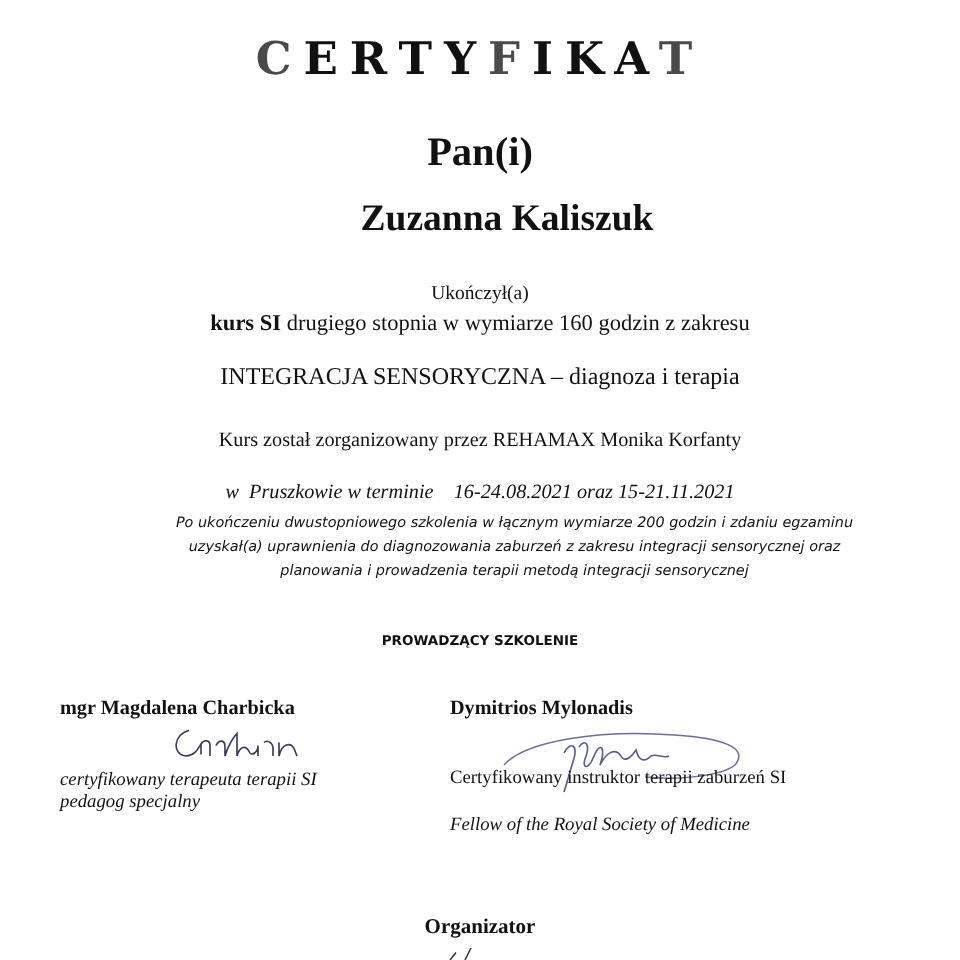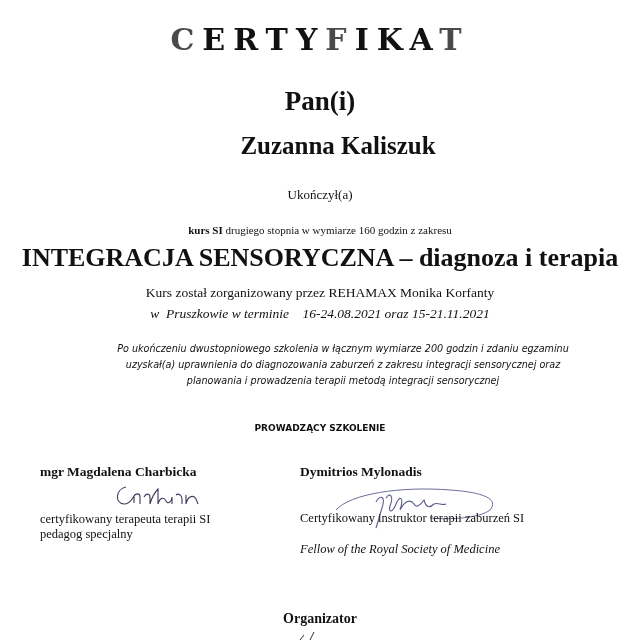--- a/index.html
+++ b/index.html
@@ -5,24 +5,24 @@
     html, body { margin: 0; padding: 0; background: #ffffff; }
     body { width: 640px; height: 640px; position: relative; overflow: hidden; font-family: "Liberation Serif", serif; color: #111; }
     .abs { position: absolute; }
     .center { left: 0; width: 640px; text-align: center; }
     .title { top: 22px; font-family: "DejaVu Serif", serif; font-weight: bold; font-size: 30px; letter-spacing: 8px; }
     .title span.g { color: #4a4a4a; }
     .title span.k { color: #111; }
     .pan { top: 86px; font-weight: bold; font-size: 27px; }
     .name { top: 132px; font-weight: bold; font-size: 25px; left: 18px; }
     .ukon { top: 187px; font-size: 13px; }
-    .kurs { top: 224px; font-size: 11px; }
-    .course { top: 243px; font-weight: bold; font-size: 26px; }
+    .kurs { top: 208px; font-size: 15px; }
+    .course { top: 243px; font-weight: normal; font-size: 16px; }
     .org { top: 285px; font-size: 13.5px; }
-    .place { top: 306px; font-size: 13.5px; font-style: italic; }
+    .place { top: 320px; font-size: 13.5px; font-style: italic; }
     .desc { top: 341px; font-family: "DejaVu Sans", sans-serif; font-style: italic; font-size: 9.6px; line-height: 16px; padding-left: 23px; }
     .prow { top: 423px; font-family: "DejaVu Sans", sans-serif; font-weight: bold; font-size: 9px; }
     .col { position: absolute; text-align: left; }
     .col-left { left: 40px; width: 260px; }
     .col-right { left: 300px; width: 320px; }
     .sig-name { font-weight: bold; font-size: 13.5px; }
     .line { font-size: 12.5px; }
     .italic { font-style: italic; font-size: 12.5px; }
     .signature { position: absolute; }
     .organizator { top: 611px; font-weight: bold; font-size: 14px; }
@@ -51,21 +51,21 @@
 </div>
 
 <div class="abs center prow">PROWADZĄCY SZKOLENIE</div>
 
 <div class="col col-left" style="top:464px;">
   <div class="sig-name">mgr Magdalena Charbicka</div>
 </div>
 <svg class="signature" style="left:112px; top:483px;" width="90" height="26" viewBox="0 0 90 26">
   <path d="M14 4 C4 6 2 20 12 21 C18 21 20 16 22 13 L22 20 M22 13 C24 10 28 10 28 14 L28 21 M32 14 C34 10 38 10 38 15 L38 21 C40 14 44 8 46 6 L46 21 C48 14 52 14 54 18 C56 22 60 18 60 14 L60 21 M64 12 C66 10 70 12 70 16 L70 21 M74 12 L74 21 C76 12 82 12 84 16 L86 21" fill="none" stroke="#3a3a5a" stroke-width="1.1"></path>
 </svg>
-<div class="col col-left" style="top:512px;">
+<div class="col col-left" style="top:512px;font-style:italic;">
   <div class="line">certyfikowany terapeuta terapii SI</div>
   <div class="line" style="">pedagog specjalny</div>
 </div>
 
 <div class="col col-right" style="top:464px;">
   <div class="sig-name">Dymitrios Mylonadis</div>
 </div>
 <svg class="signature" style="left:330px; top:484px;" width="180" height="48" viewBox="0 0 180 48">
   <path d="M6 26 C20 10 70 2 120 6 C150 8 170 14 160 26 C150 34 120 36 100 34" fill="none" stroke="#6a6e98" stroke-width="1"></path>
   <path d="M46 18 C50 10 56 12 52 24 C50 30 48 38 46 44 M56 14 C60 8 64 12 60 22 C58 28 62 30 66 20 C70 10 74 14 70 26 C74 18 80 14 84 20 C86 24 90 22 94 16 C96 24 100 24 104 20 C108 18 112 22 116 20" fill="none" stroke="#5a5e8a" stroke-width="1.1"></path>

